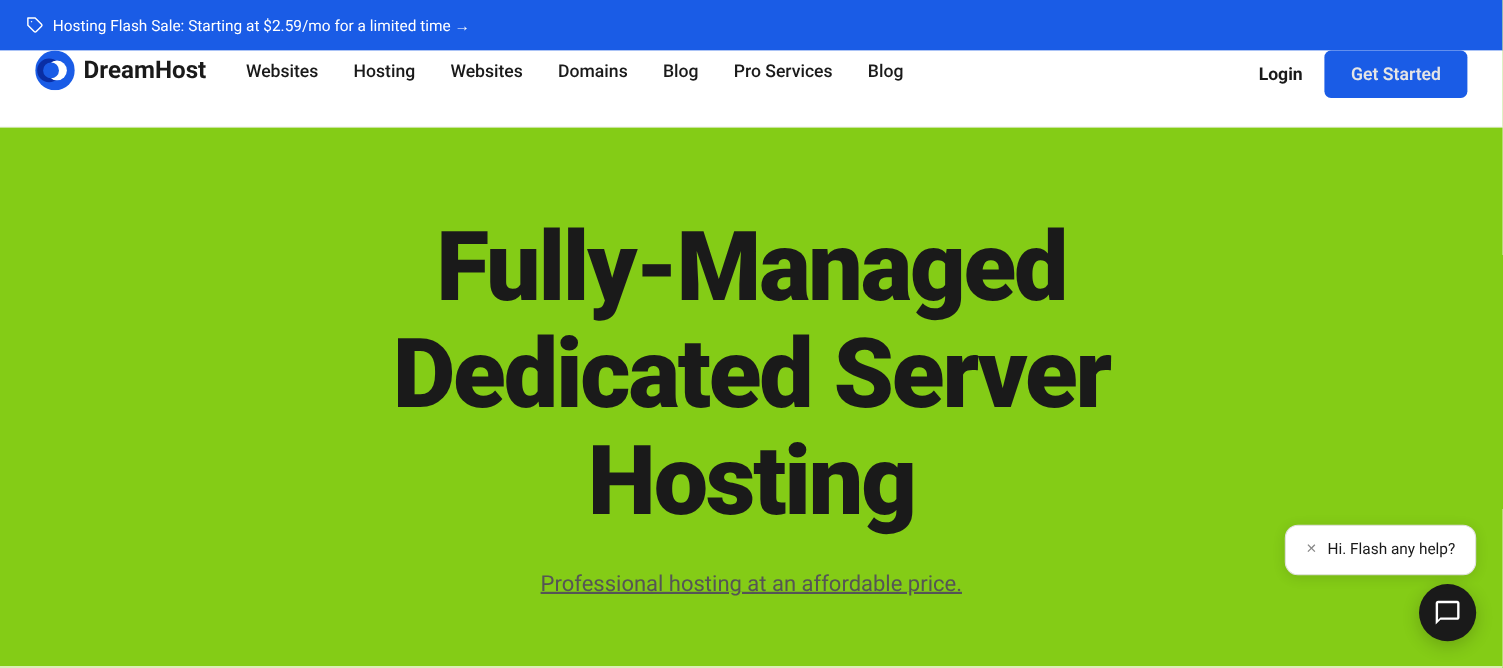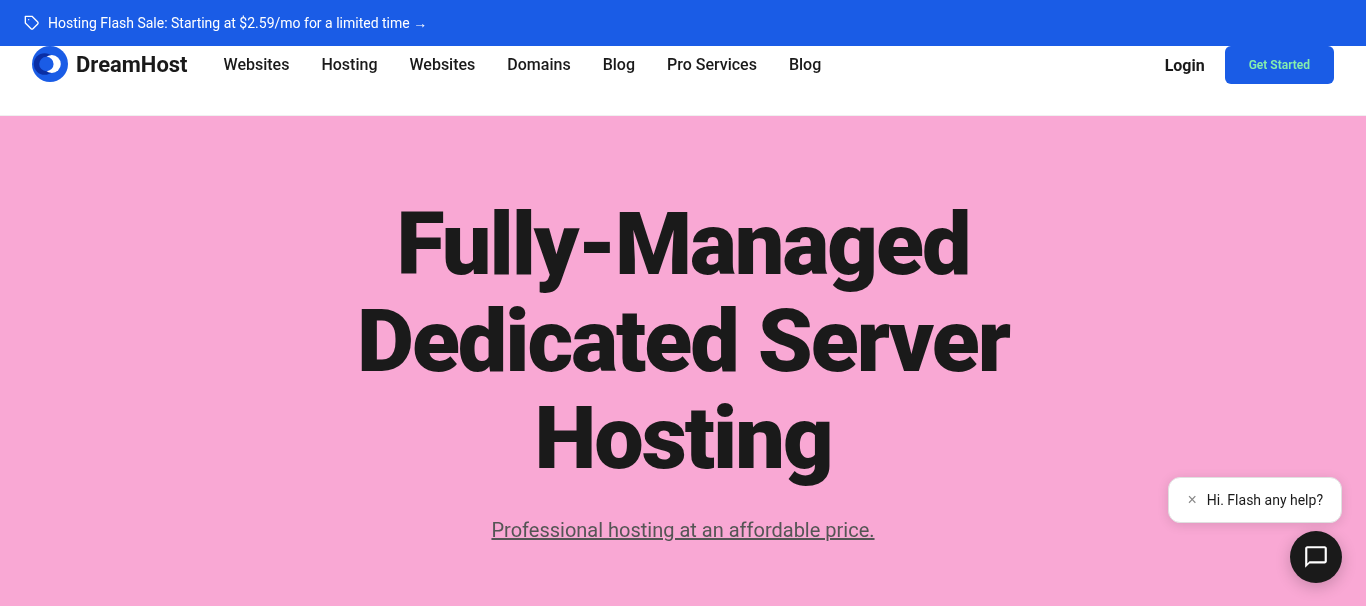--- a/index.html
+++ b/index.html
@@ -121,33 +121,33 @@
 
     .login-link {
       text-decoration: none;
       color: #1a1a1a;
       font-size: 16px;
       font-weight: 700;
     }
 
     .get-started-btn {
       background-color: #1a5ce6;
-      color: #86efac;
+      color: #e5e5e5;
       border: none;
       padding: 12px 24px;
       border-radius: 6px;
-      font-size: 12px;
+      font-size: 16px;
       font-weight: 600;
       cursor: pointer;
       text-decoration: none;
     }
 
     
     .hero {
-      background: #f9a8d4;
+      background: #84cc16;
       text-align: center;
       padding: 80px 48px 40px;
       min-height: 490px;
     }
 
     .hero-title {
       font-size: 88px;
       font-weight: 900;
       color: #1a1a1a;
       line-height: 1.1;

